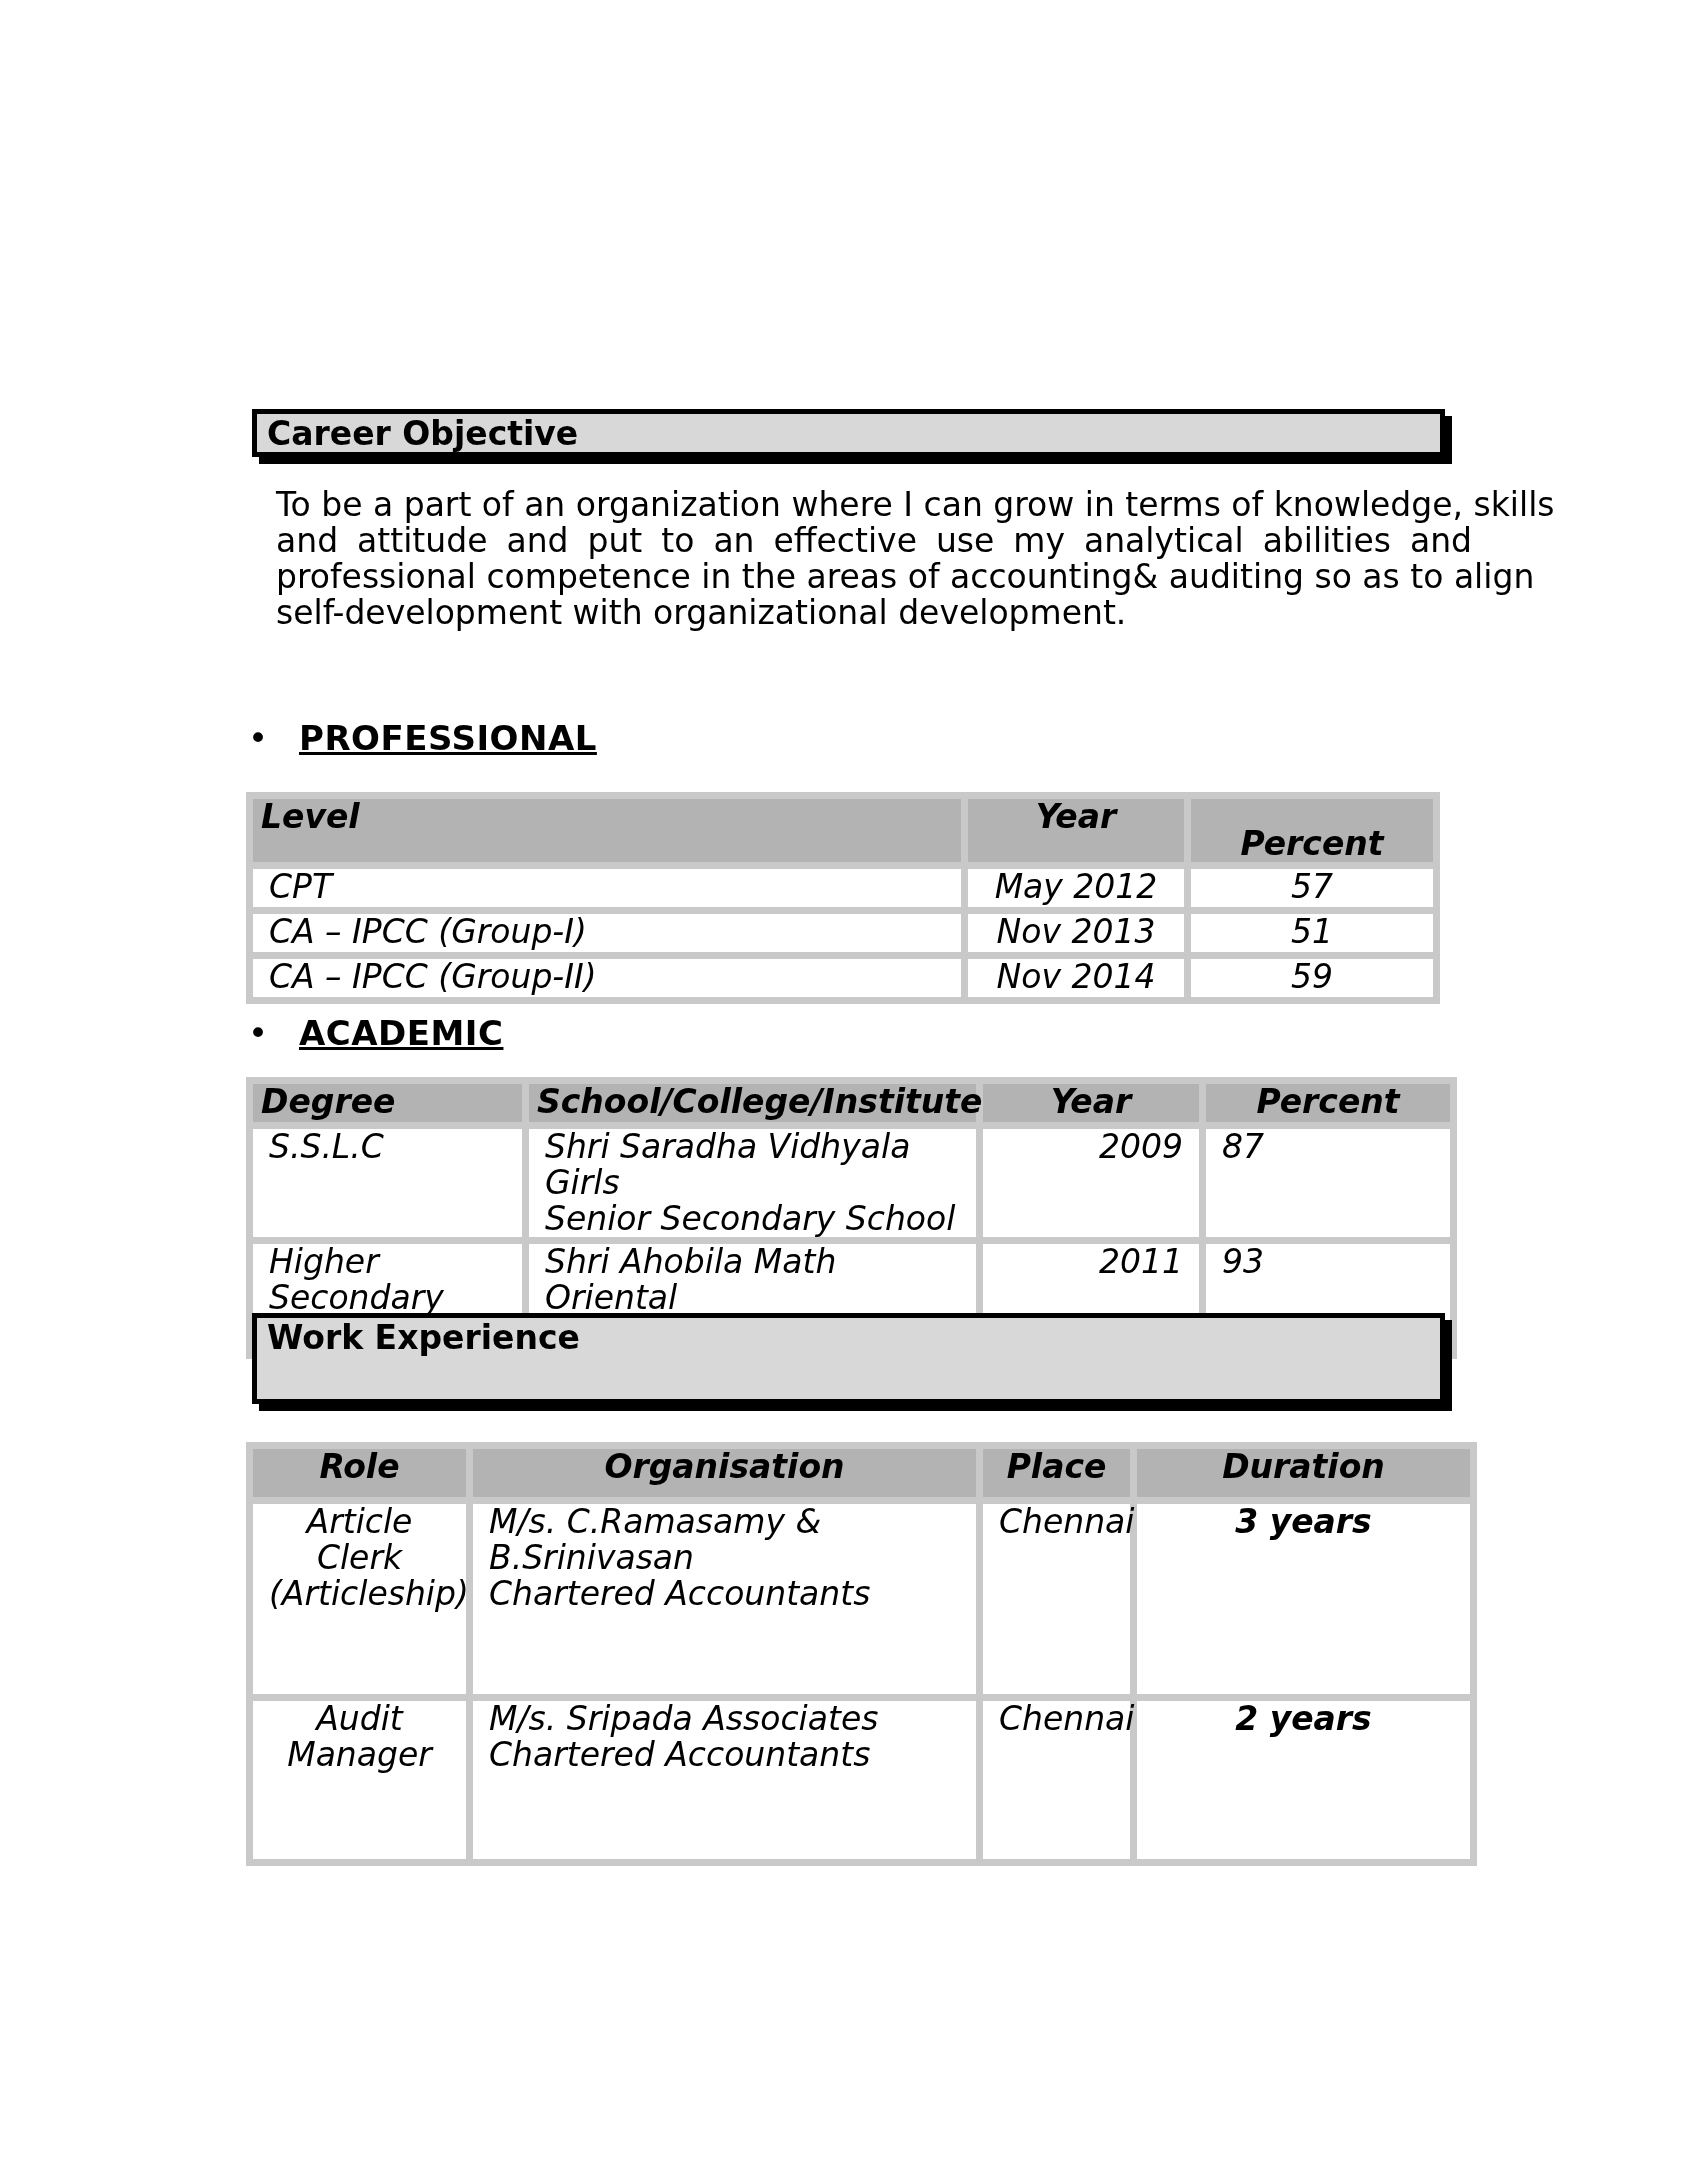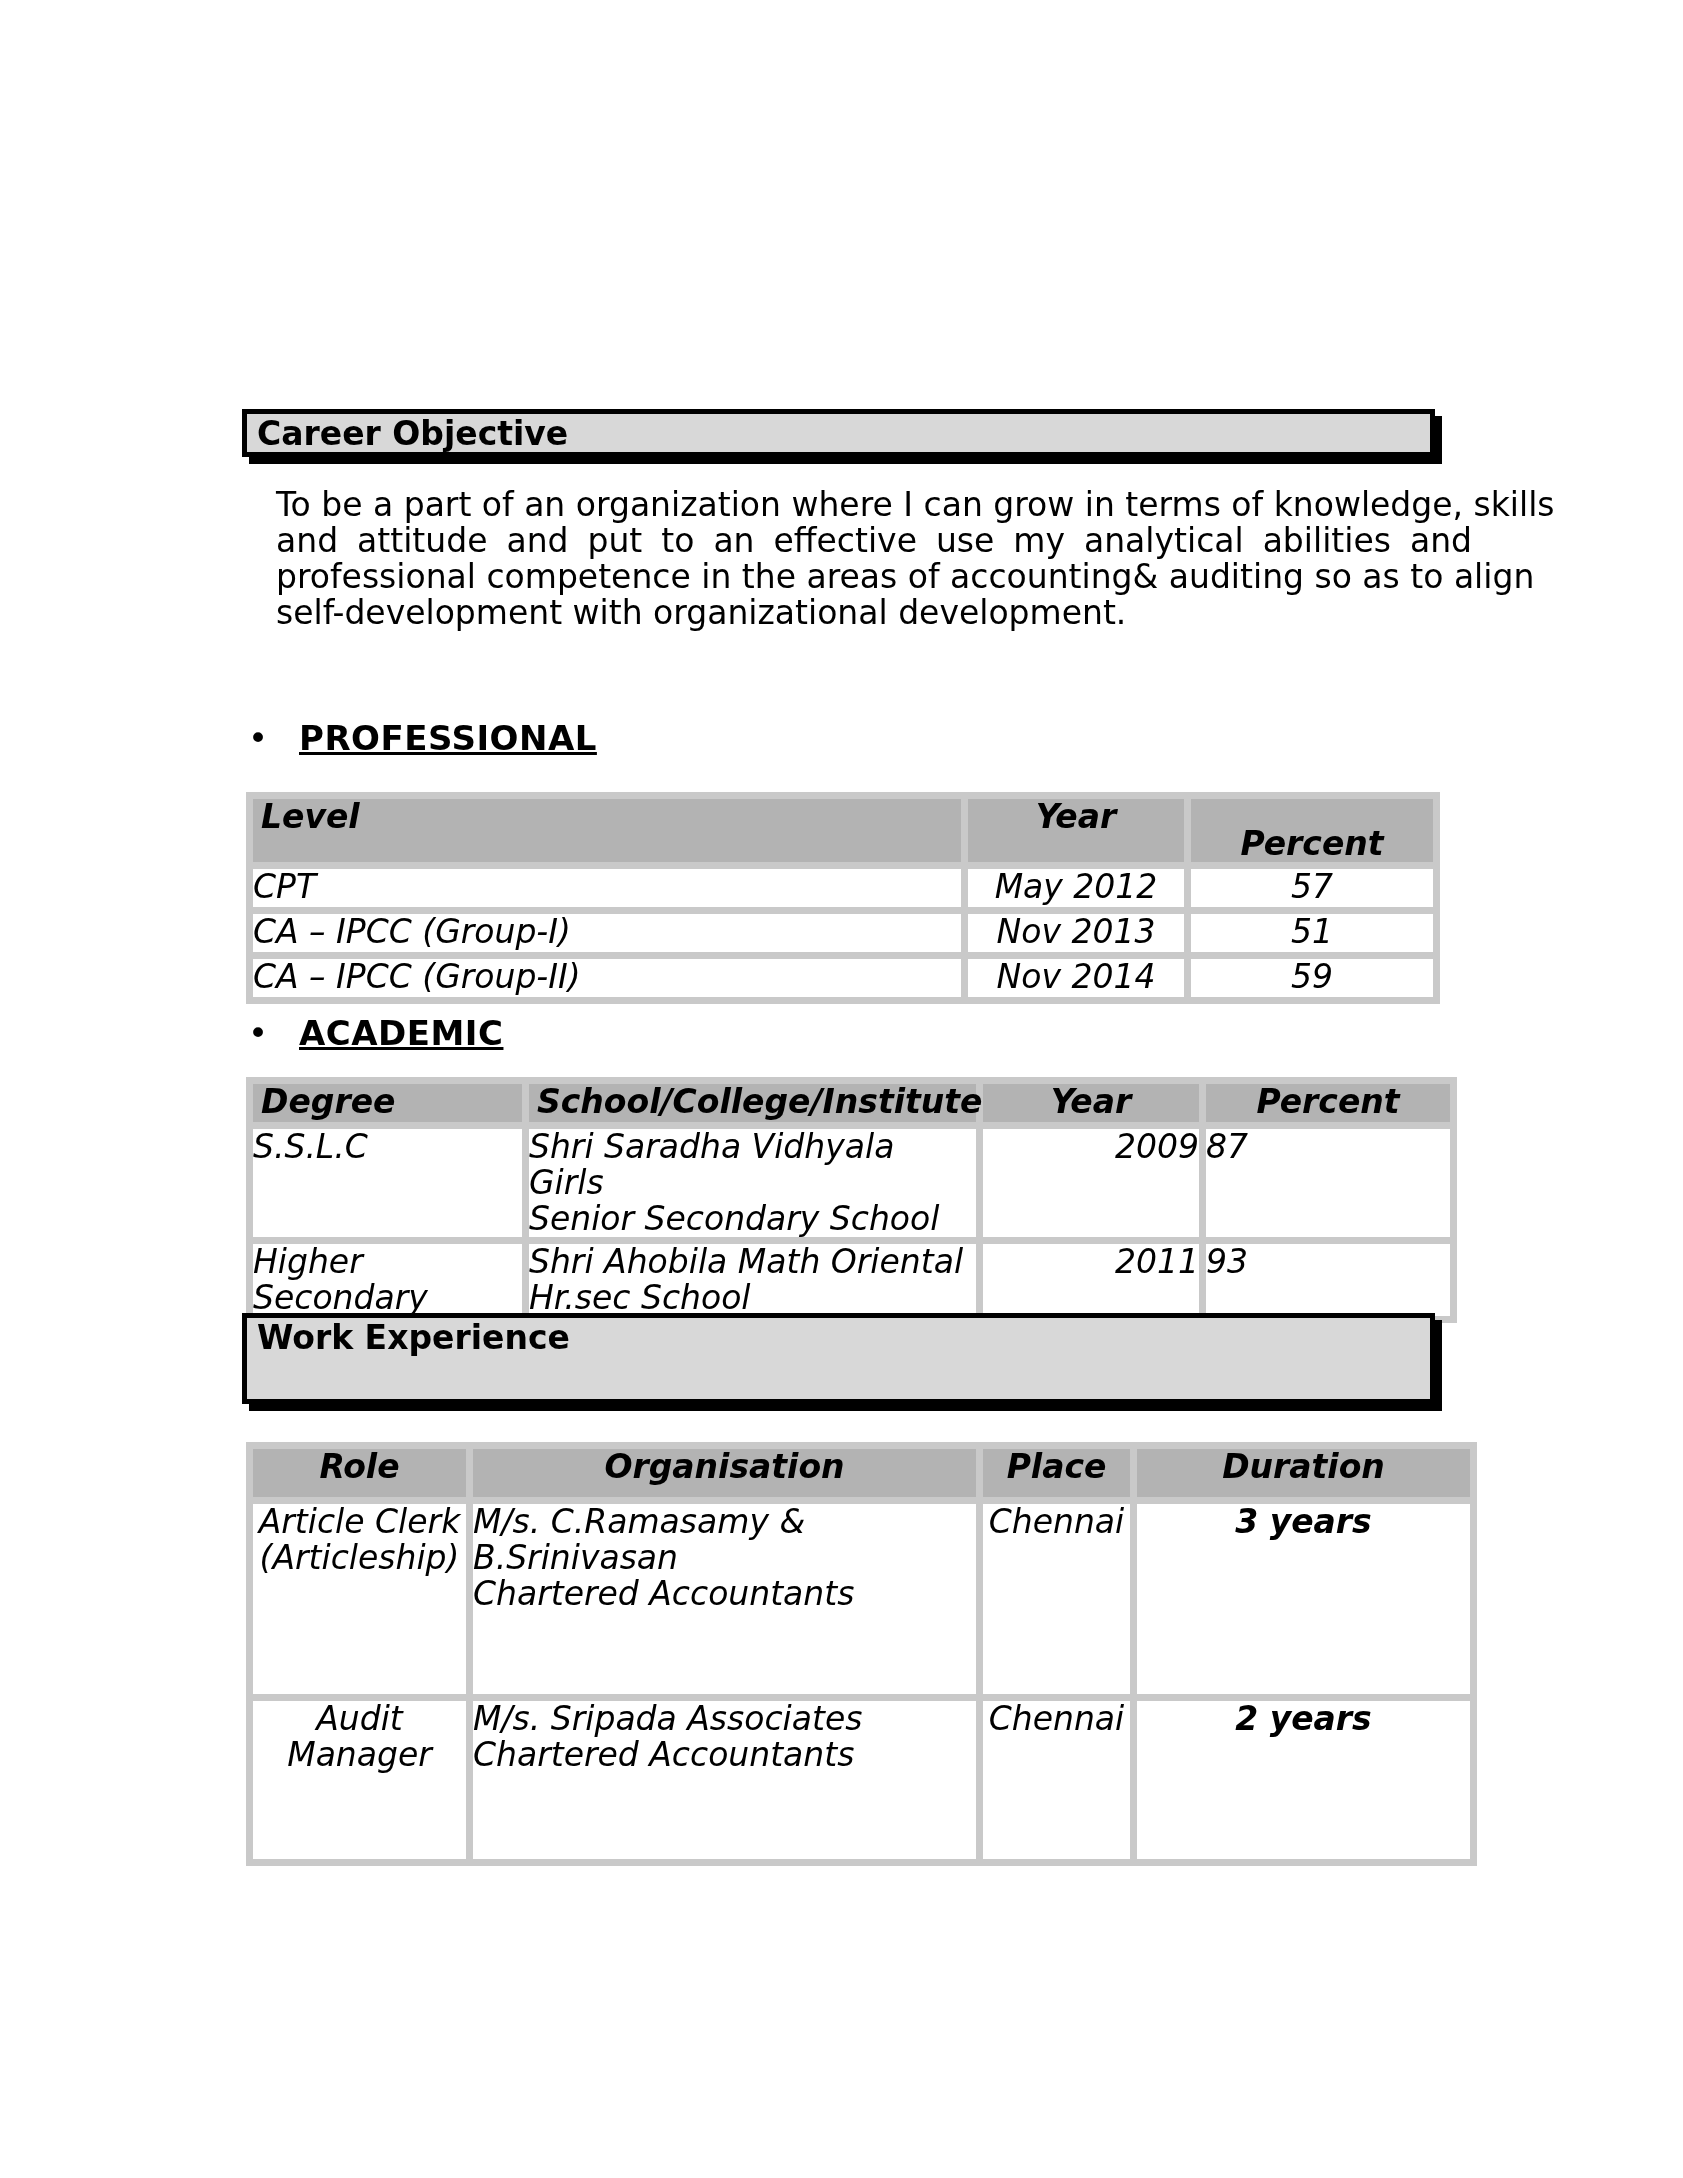--- a/index.html
+++ b/index.html
@@ -7,21 +7,21 @@
     position:relative;
     width:1683px;height:2178px;
     background:#ffffff;
     font-family:"DejaVu Sans","Liberation Sans",sans-serif;
     color:#000;
     overflow:hidden;
   }
   
   .shadow-box{
     position:absolute;
-    left:242px;
+    left:252px;
     width:1193px;
     box-sizing:border-box;
     background:#d8d8d8;
     border:5px solid #000;
     box-shadow:7px 7px 0 0 #000;
     font-weight:bold;
     font-size:33px;
     line-height:38px;
     padding:1px 10px 0 10px;
   }
@@ -58,21 +58,21 @@
   }
   table.grid th{
     background:#b3b3b3;
     font-weight:bold;
     padding:0 8px;
     box-sizing:border-box;
     line-height:36px;
   }
   table.grid td{
     background:#ffffff;
-    padding:0 0;
+    padding:0 16px;
     box-sizing:border-box;
     line-height:36px;
     vertical-align:top;
   }
   .al{text-align:left;}
   .ac{text-align:center;}
   .ar{text-align:right;}
   .vt{vertical-align:top;}
   .vb{vertical-align:bottom;}
   .pre{white-space:pre-line;}

